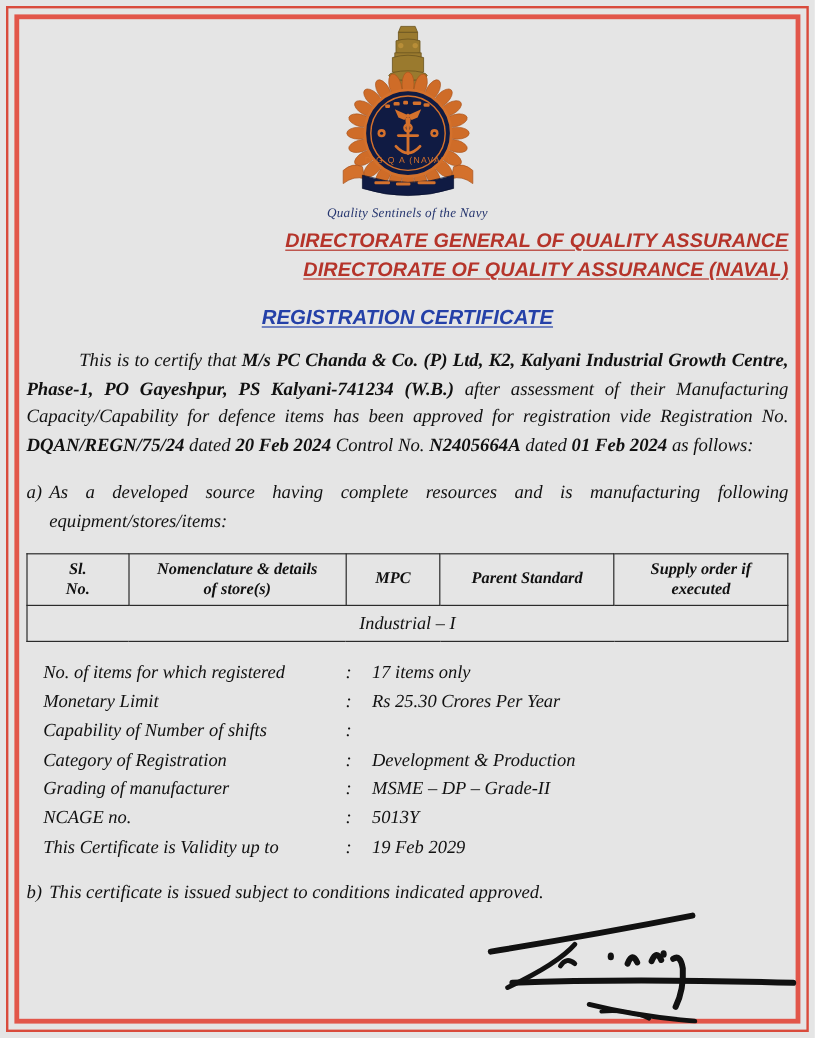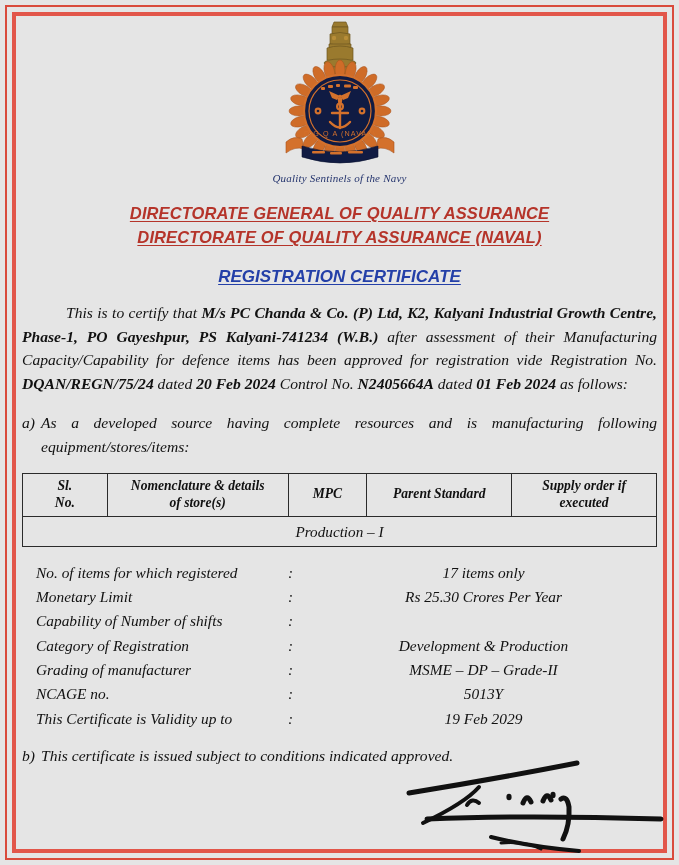--- a/index.html
+++ b/index.html
@@ -50,22 +50,22 @@
     margin-top: 2px;
     font-family: "Liberation Serif", "DejaVu Serif", serif;
     font-style: italic;
     font-size: 11px;
     color: #25356e;
     letter-spacing: .2px;
   }
 
   
   .dept-heading {
-    text-align: center;
-    margin-top: 18px;
+    text-align: right;
+    margin-top: 6px;
   }
   .dept-line {
     font-family: "Liberation Sans", "DejaVu Sans", sans-serif;
     font-weight: bold;
     font-style: italic;
     font-size: 16.5px;
     color: #b5342a;
     text-decoration: underline;
     text-underline-offset: 2px;
     letter-spacing: .1px;
@@ -148,21 +148,21 @@
   .detail-row {
     display: flex;
     align-items: baseline;
     font-family: "Liberation Serif", "DejaVu Serif", serif;
     font-style: italic;
     font-size: 15.4px;
     line-height: 1.58;
   }
   .detail-label { flex: 0 0 252px; }
   .detail-colon { flex: 0 0 22px; }
-  .detail-value { flex: 1 1 auto; text-align: center; }
+  .detail-value { flex: 1 1 auto; }
 
   
   .signature-area {
     position: absolute;
     right: -8px;
     bottom: 0px;
     width: 260px;
     height: 96px;
     pointer-events: none;
   }
@@ -361,21 +361,21 @@
             <div>Parent Standard</div>
           </th>
           <th class="col-supply">
             <div>Supply order if</div>
             <div>executed</div>
           </th>
         </tr>
       </thead>
       <tbody>
         <tr>
-          <td class="enclosure-cell" colspan="5">Production – I</td>
+          <td class="enclosure-cell" colspan="5">Industrial – I</td>
         </tr>
       </tbody>
     </table>
 
     <div class="details-list">
 
       <div class="detail-row">
         <span class="detail-label">No. of items for which registered</span>
         <span class="detail-colon">:</span>
         <span class="detail-value">17 items only</span>

